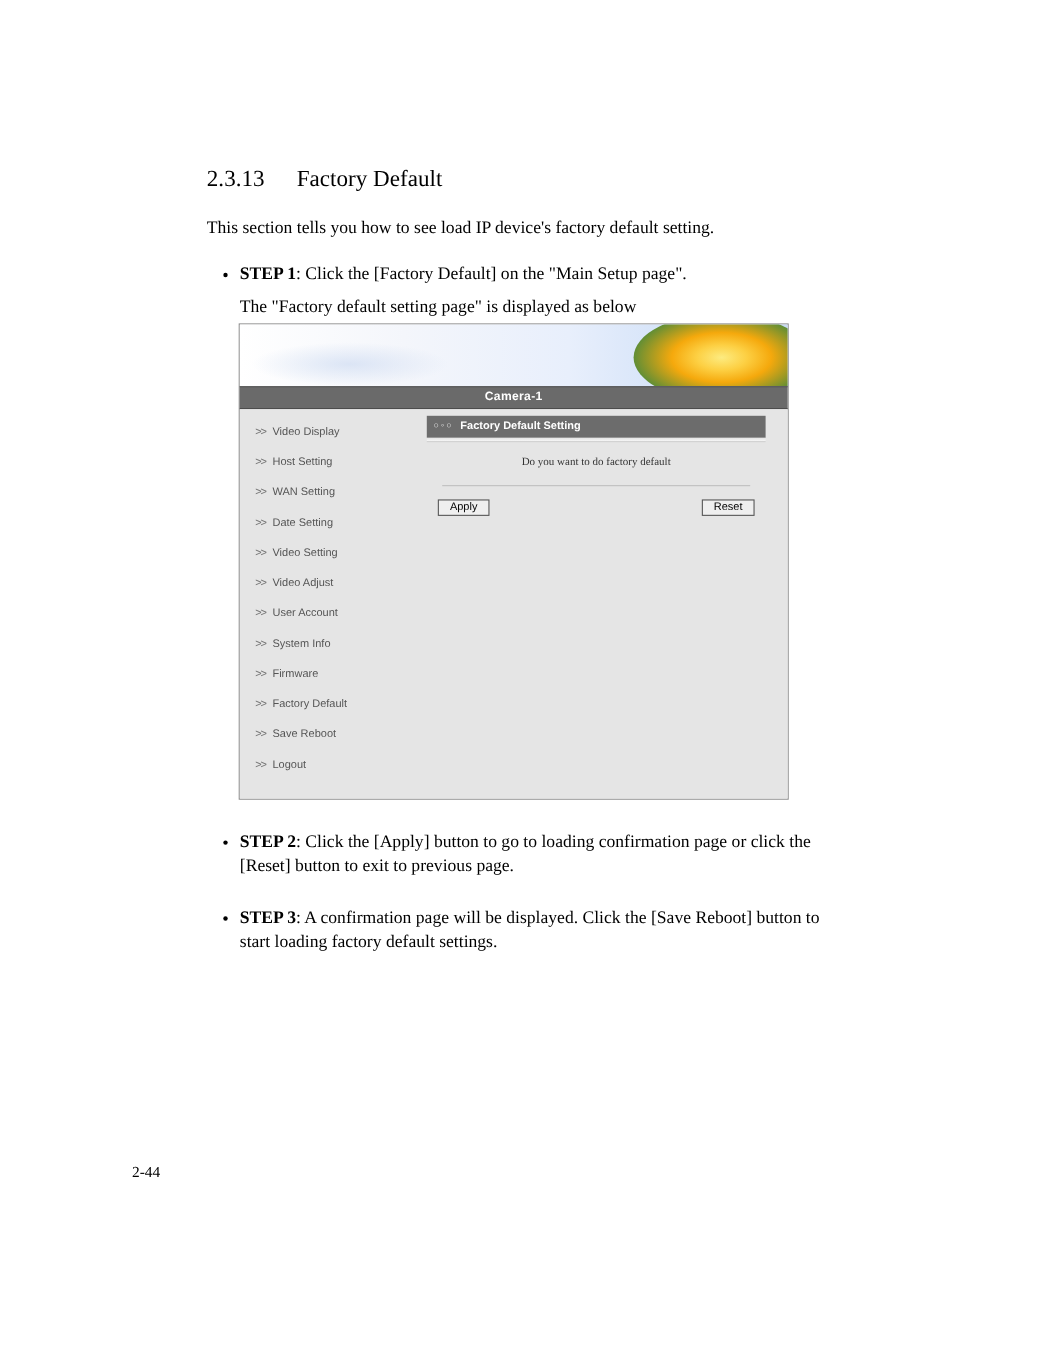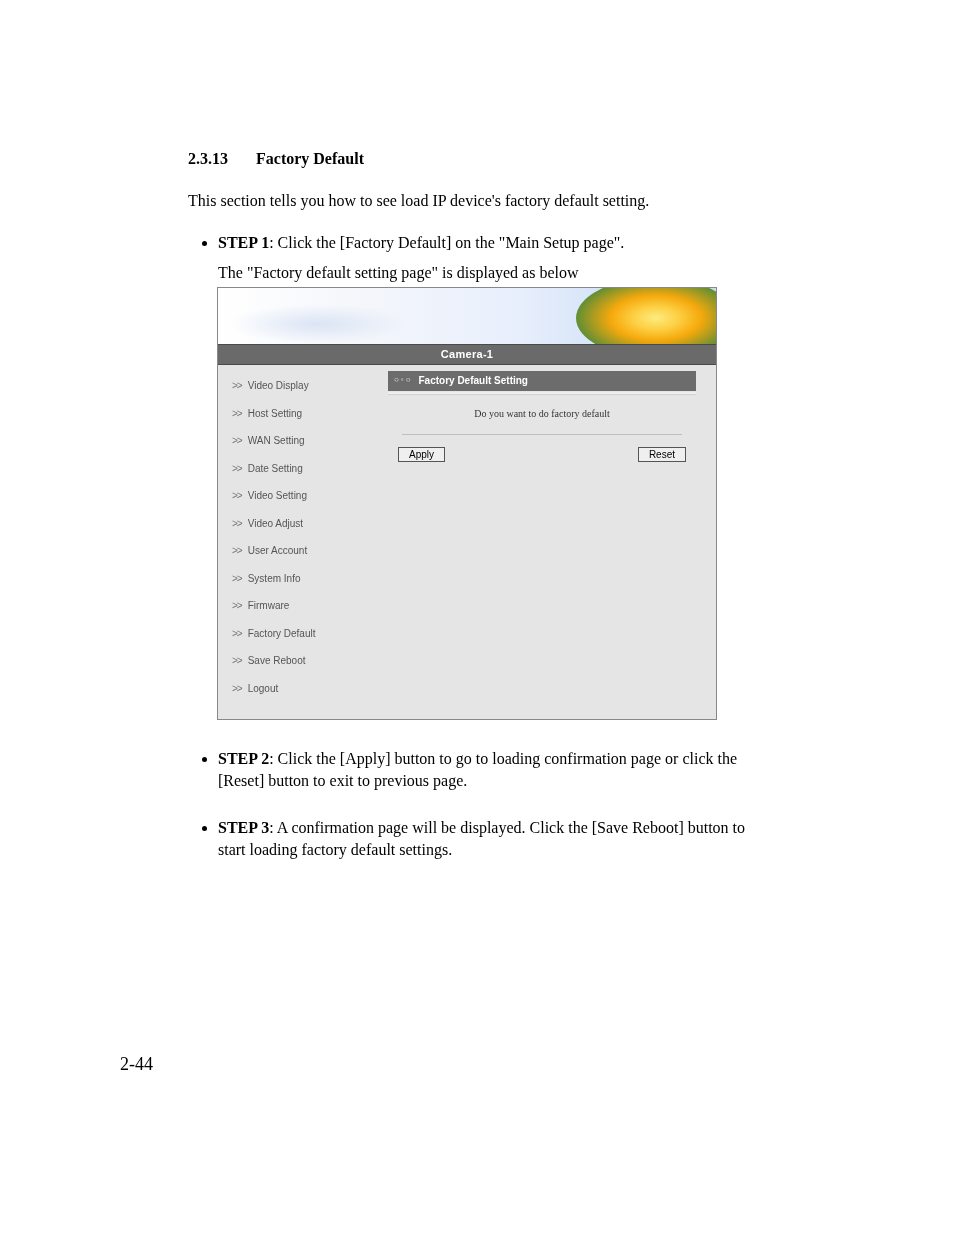--- a/index.html
+++ b/index.html
@@ -10,22 +10,22 @@
     color: #000;
   }
   .page {
     width: 954px;
     height: 1235px;
     position: relative;
     box-sizing: border-box;
     padding: 150px 188px 0 188px;
   }
   .section-heading {
-    font-size: 16px;
-    font-weight: bold;
+    font-size: 21px;
+    font-weight: normal;
     margin: 0 0 24px 0;
   }
   .sec-num { display: inline-block; margin-right: 24px; }
   .intro {
     font-size: 16px;
     margin: 0 0 22px 0;
   }
   ul.steps {
     list-style: disc;
     padding-left: 30px;
@@ -166,21 +166,21 @@
     color: #fff;
     font-size: 10px;
     text-align: center;
     padding: 1px 0 2px 0;
   }
 
   .page-num {
     position: absolute;
     left: 120px;
     bottom: 160px;
-    font-size: 18px;
+    font-size: 14px;
   }
 </style>
 </head>
 <body>
 
 <div class="page">
 
   <h2 class="section-heading">
     <span class="sec-num">2.3.13</span>
     <span>Factory Default</span>

